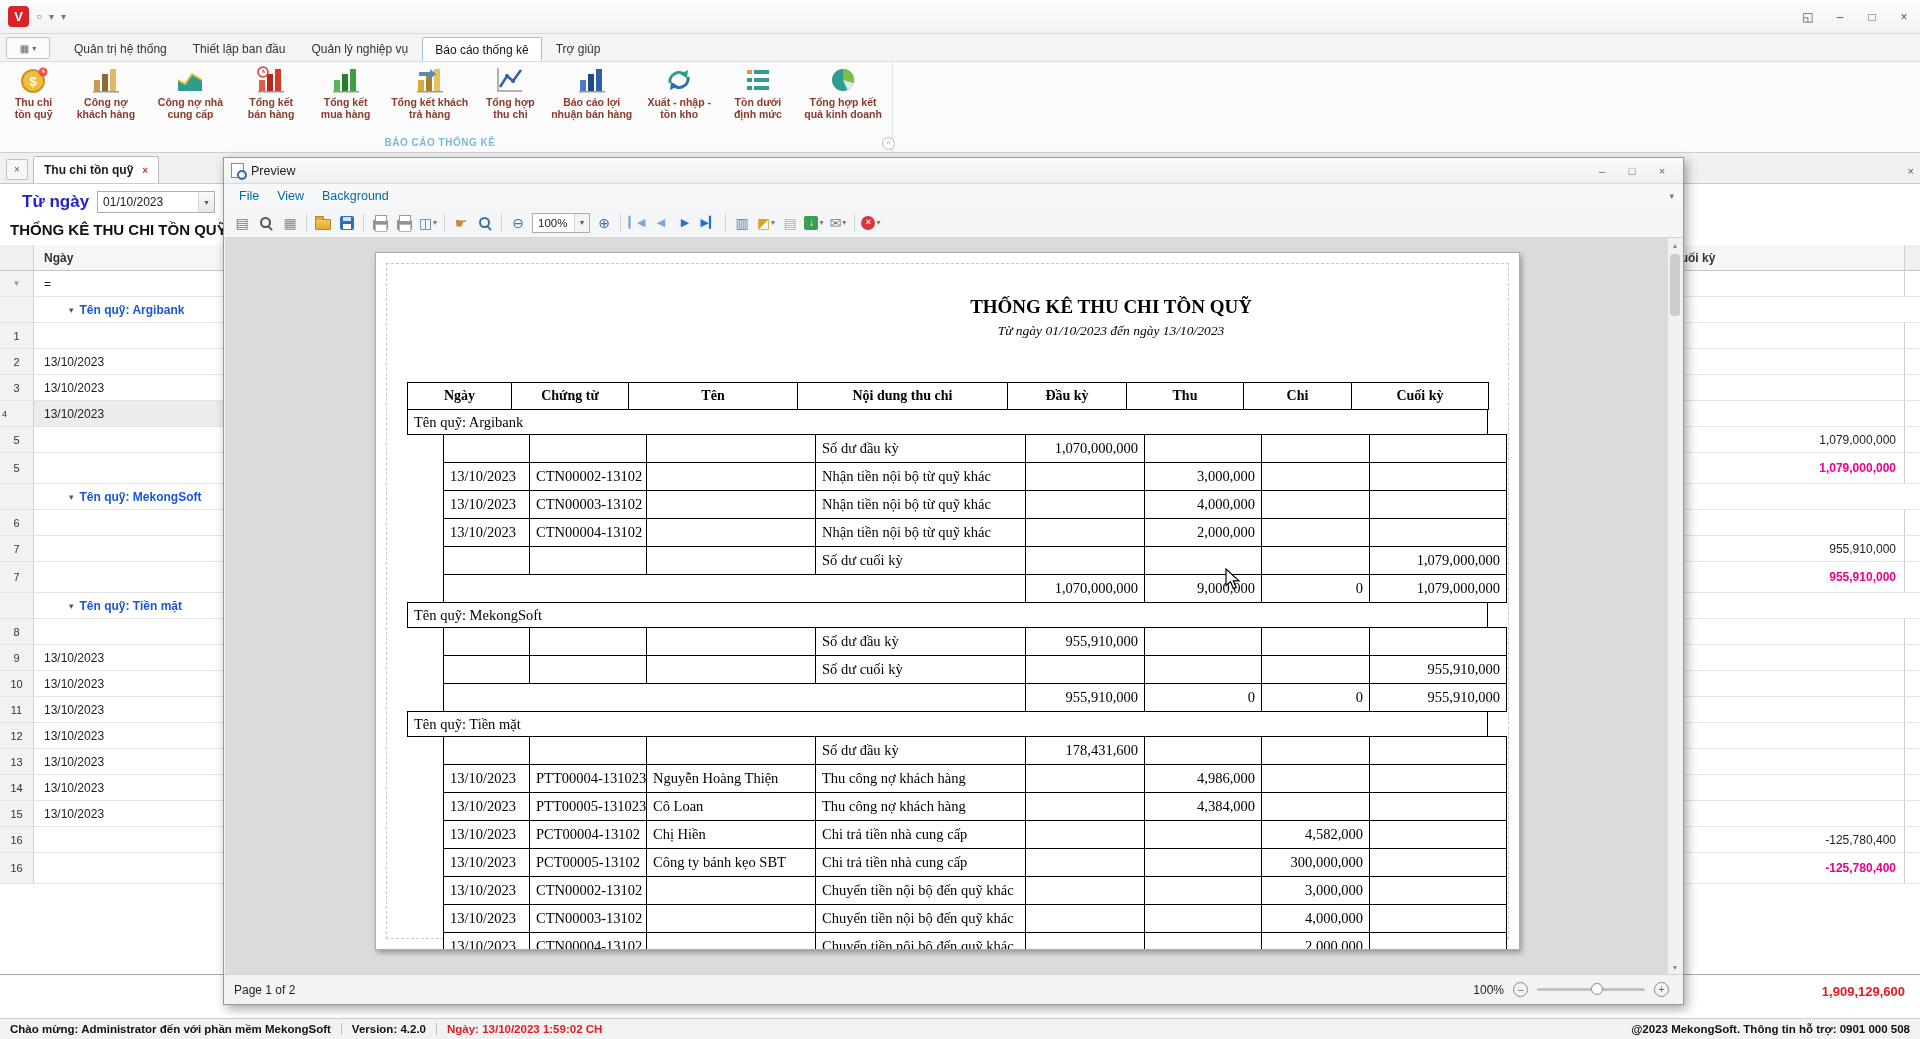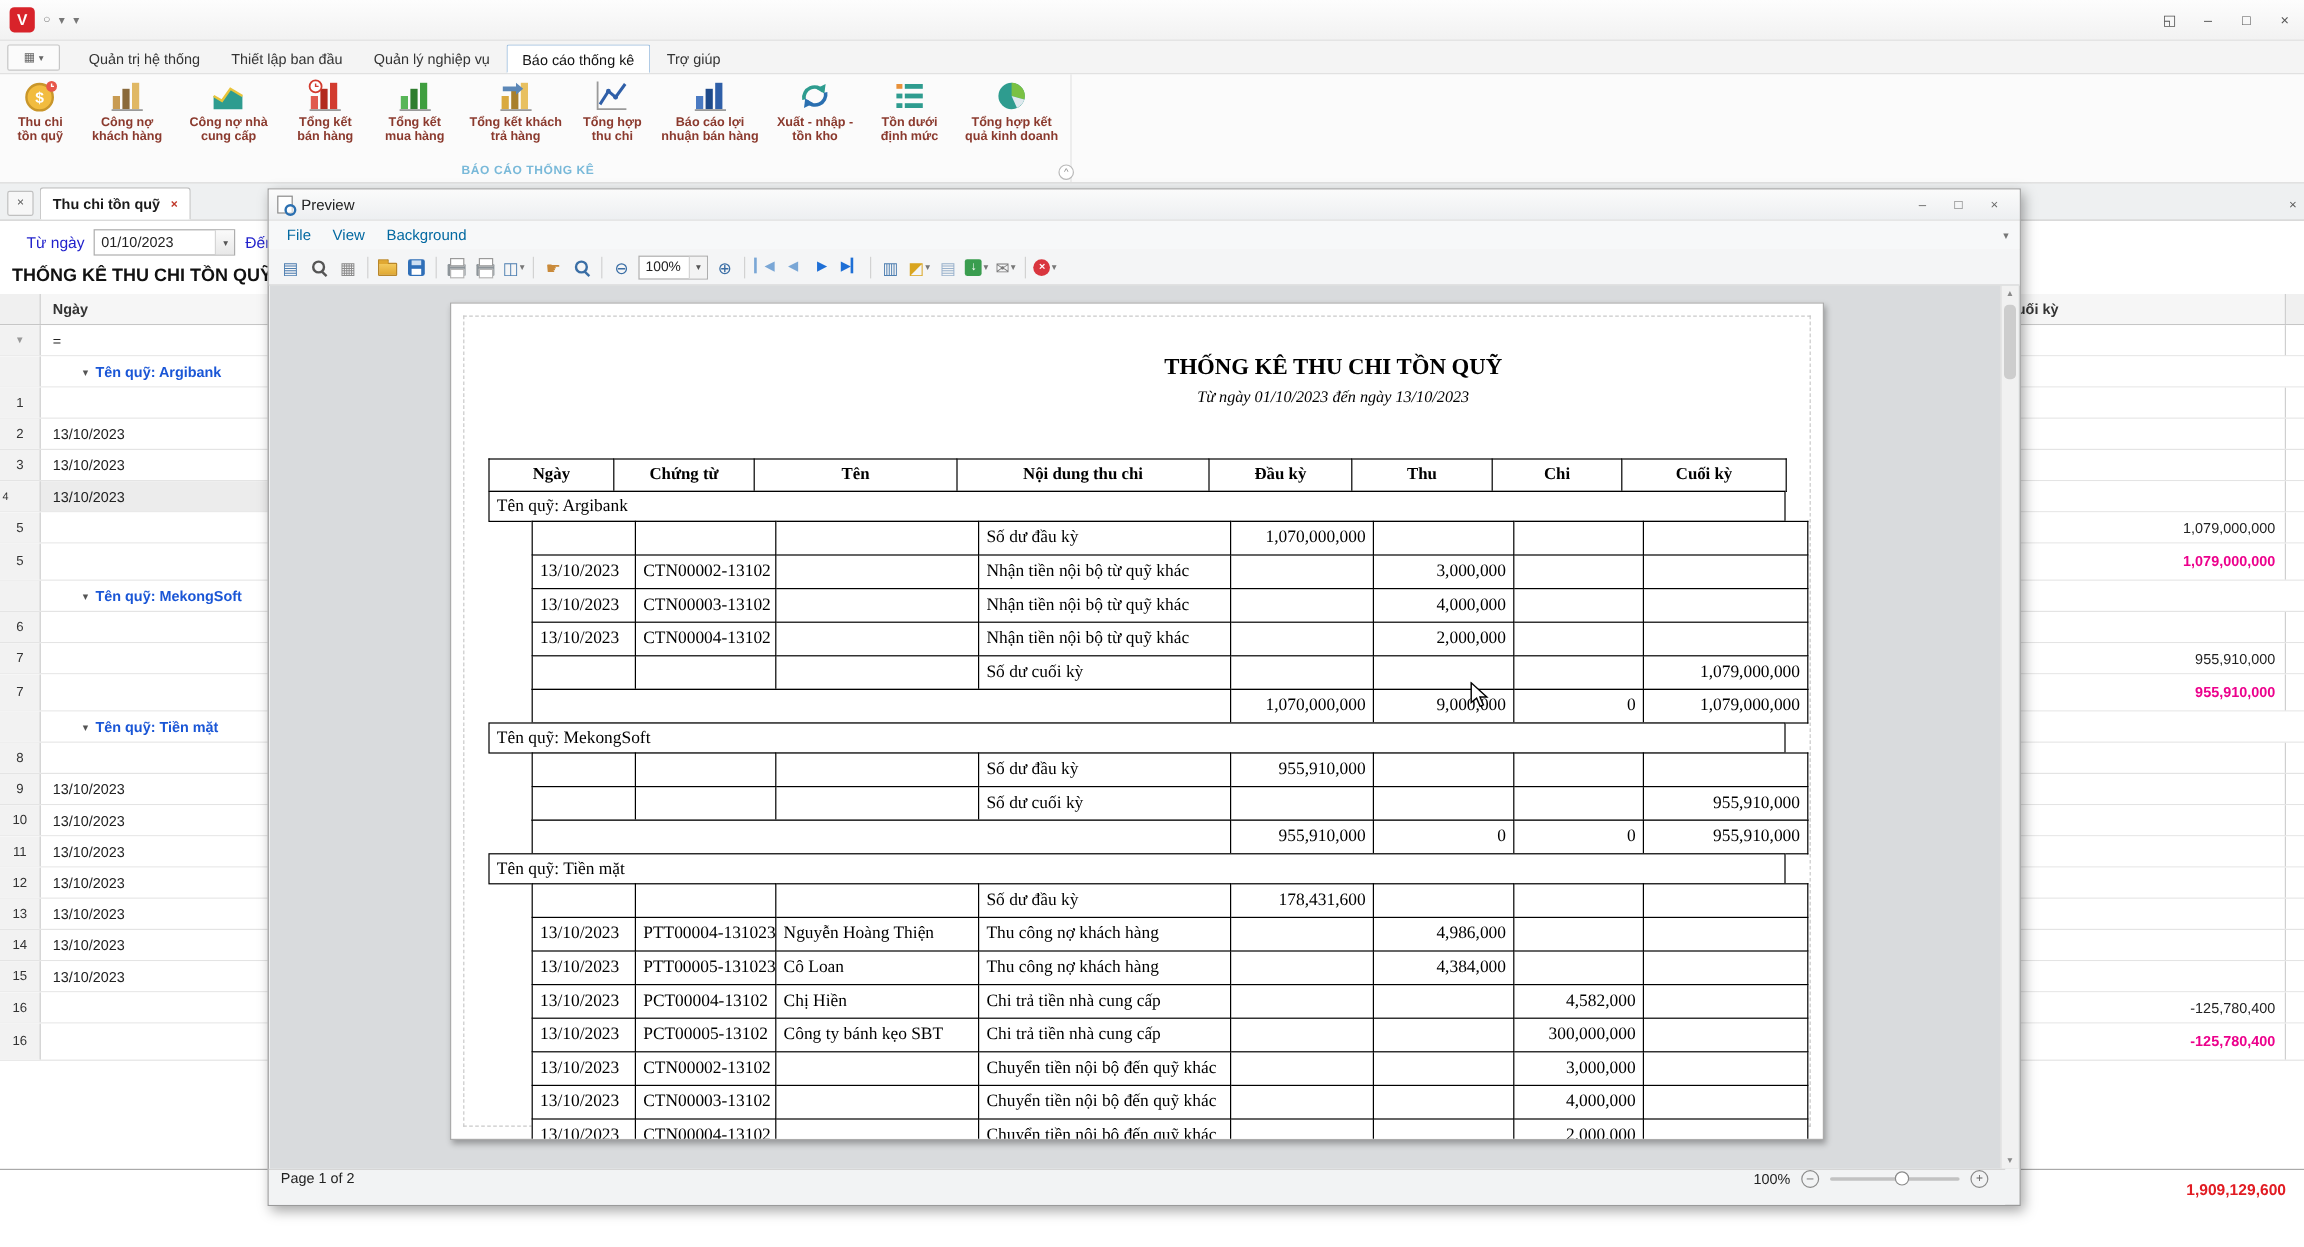--- a/index.html
+++ b/index.html
@@ -36,21 +36,21 @@
   
   .tabstrip{position:absolute;left:0;top:153px;width:1920px;height:31px;background:#eef0f1;border-bottom:1px solid #c9c9c9;display:flex;align-items:flex-end}
   .ts-close{width:22px;height:21px;margin:0 5px 3px 6px;border:1px solid #c0c0c0;background:#f7f7f7;border-radius:2px;display:flex;align-items:center;justify-content:center;color:#555;font-size:10px}
   .doc-tab{height:27px;background:#fff;border:1px solid #bdbdbd;border-bottom:none;border-radius:3px 3px 0 0;display:flex;align-items:center;gap:9px;padding:0 10px;font-weight:bold;font-size:12px;color:#1a1a1a}
   .doc-tab .x{color:#c0392b;font-size:10px;font-weight:bold}
   .ts-right-close{margin-left:auto;margin-right:6px;margin-bottom:6px;color:#555;font-size:11px}
 
   
   .workspace{position:absolute;left:0;top:184px;width:1920px;height:834px;background:#fff;overflow:hidden}
   .filterbar{display:flex;align-items:center;gap:8px;padding:7px 0 4px 22px}
-  .lbl-blue{color:var(--label-blue);font-weight:normal;font-size:13px;white-space:nowrap}
+  .lbl-blue{color:var(--label-blue);font-weight:bold;font-size:17px;white-space:nowrap}
   .date-input{width:118px;height:22px;border:1px solid #adadad;background:#fff;display:flex;align-items:center;font-size:12px}
   .date-input .val{flex:1;padding-left:5px}
   .date-input .dd-box{width:16px;height:100%;border-left:1px solid #d5d5d5;background:linear-gradient(#fafafa,#e8e8e8);display:flex;align-items:center;justify-content:center;font-size:8px;color:#555}
   .grid-heading{padding:4px 0 0 10px;font-weight:bold;font-size:15px;color:#111;white-space:nowrap}
   .grid{position:absolute;left:0;top:61px;right:0;bottom:44px;overflow:hidden}
   .grow{display:flex;height:26px;border-bottom:1px solid #e4e4e4;background:#fff}
   .grow.hd{background:#f6f6f6;border-bottom:1px solid #c6c6c6;font-weight:bold;color:#333}
   .c-num{width:34px;background:#f2f2f2;border-right:1px solid #cfcfcf;display:flex;align-items:center;justify-content:center;font-size:11px;color:#333;position:relative}
   .c-num .marker{position:absolute;left:2px;font-size:9px;color:#333}
   .c-ngay{width:260px;border-right:1px solid #e4e4e4;display:flex;align-items:center;padding:0 10px;font-size:12px}
@@ -103,21 +103,21 @@
   .ico-print::after{content:"";position:absolute;left:2px;top:4px;width:10px;height:6px;background:#fff;border:1px solid #b5b5b5}
   .ico-export{width:14px;height:14px;background:#3a9d4f;border-radius:2px;color:#fff;font-size:10px;font-weight:bold}
   .ico-close{width:14px;height:14px;background:#d9363e;border-radius:50%;color:#fff;font-size:9px;font-weight:bold}
   .pv-doc{position:absolute;left:1px;right:1px;top:80px;bottom:30px;background:#d9dbdd;overflow:hidden}
   .pv-scroll{position:absolute;right:0;top:0;bottom:0;width:15px;background:#f1f1f1;border-left:1px solid #dcdcdc}
   .pv-scroll .arr{position:absolute;left:0;width:100%;height:14px;display:flex;align-items:center;justify-content:center;font-size:7px;color:#8a8a8a}
   .pv-scroll .up{top:0}.pv-scroll .down{bottom:0}
   .pv-thumb{position:absolute;left:2px;right:2px;top:16px;height:62px;background:#cdcdcd;border-radius:4px}
   .page{position:absolute;left:150px;top:14px;width:1145px;height:698px;background:#fff;border:1px solid #ababab;box-shadow:2px 3px 5px rgba(0,0,0,.3);overflow:hidden}
   .page-margin{position:absolute;inset:10px;border:1px dashed #c9c9c9}
-  .pv-status{position:absolute;left:0;right:12px;bottom:0;height:30px;background:#f2f3f4;border-top:1px solid #d5d5d5;display:flex;align-items:flex-start;padding:0 10px;font-size:12px;color:#222}
+  .pv-status{position:absolute;left:0;right:0;bottom:0;height:30px;background:#f2f3f4;border-top:1px solid #d5d5d5;display:flex;align-items:center;padding:0 10px;font-size:12px;color:#222}
   .zoom-cluster{margin-left:auto;display:flex;align-items:center;gap:9px;padding-right:4px}
   .zc-btn{width:15px;height:15px;border:1.5px solid #8a8a8a;border-radius:50%;display:flex;align-items:center;justify-content:center;font-size:10px;color:#666;line-height:1}
   .zslider{width:108px;height:3px;background:#c2c2c2;border-radius:2px;position:relative}
   .zknob{position:absolute;left:50%;top:-5px;width:12px;height:12px;border:1.5px solid #8a8a8a;border-radius:50%;background:#fff}
 
   
   .rep{position:absolute;inset:31px;font-family:"Liberation Serif",serif;color:#000}
   .rep-company{position:absolute;left:54px;top:12px;line-height:1.45}
   .rep-company .co{font-size:16px;font-weight:bold}
   .rep-company .ad,.rep-company .ph{font-size:14.5px;font-weight:bold}
@@ -915,14 +915,22 @@
       </div>
     </div>
   </div>
 
   <div class="cursor">
     <svg width="18" height="24" viewBox="0 0 18 24">
         <path d="M1,1 L1,17.5 L5.5,13.8 L8.4,20.6 L11.2,19.4 L8.3,12.8 L14,12.8 Z" fill="#fff" stroke="#000" stroke-width="1.2"></path>
       </svg>
   </div>
 
+  <div class="statusbar">
+    <span>Chào mừng: Administrator đến với phần mềm MekongSoft</span>
+    <span class="sb-sep"></span>
+    <span>Version: 4.2.0</span>
+    <span class="sb-sep"></span>
+    <span class="sb-date">Ngày: 13/10/2023 1:59:02 CH</span>
+    <span class="sb-right">@2023 MekongSoft. Thông tin hỗ trợ: 0901 000 508</span>
+  </div>
 
 </div>
 
 </body></html>

